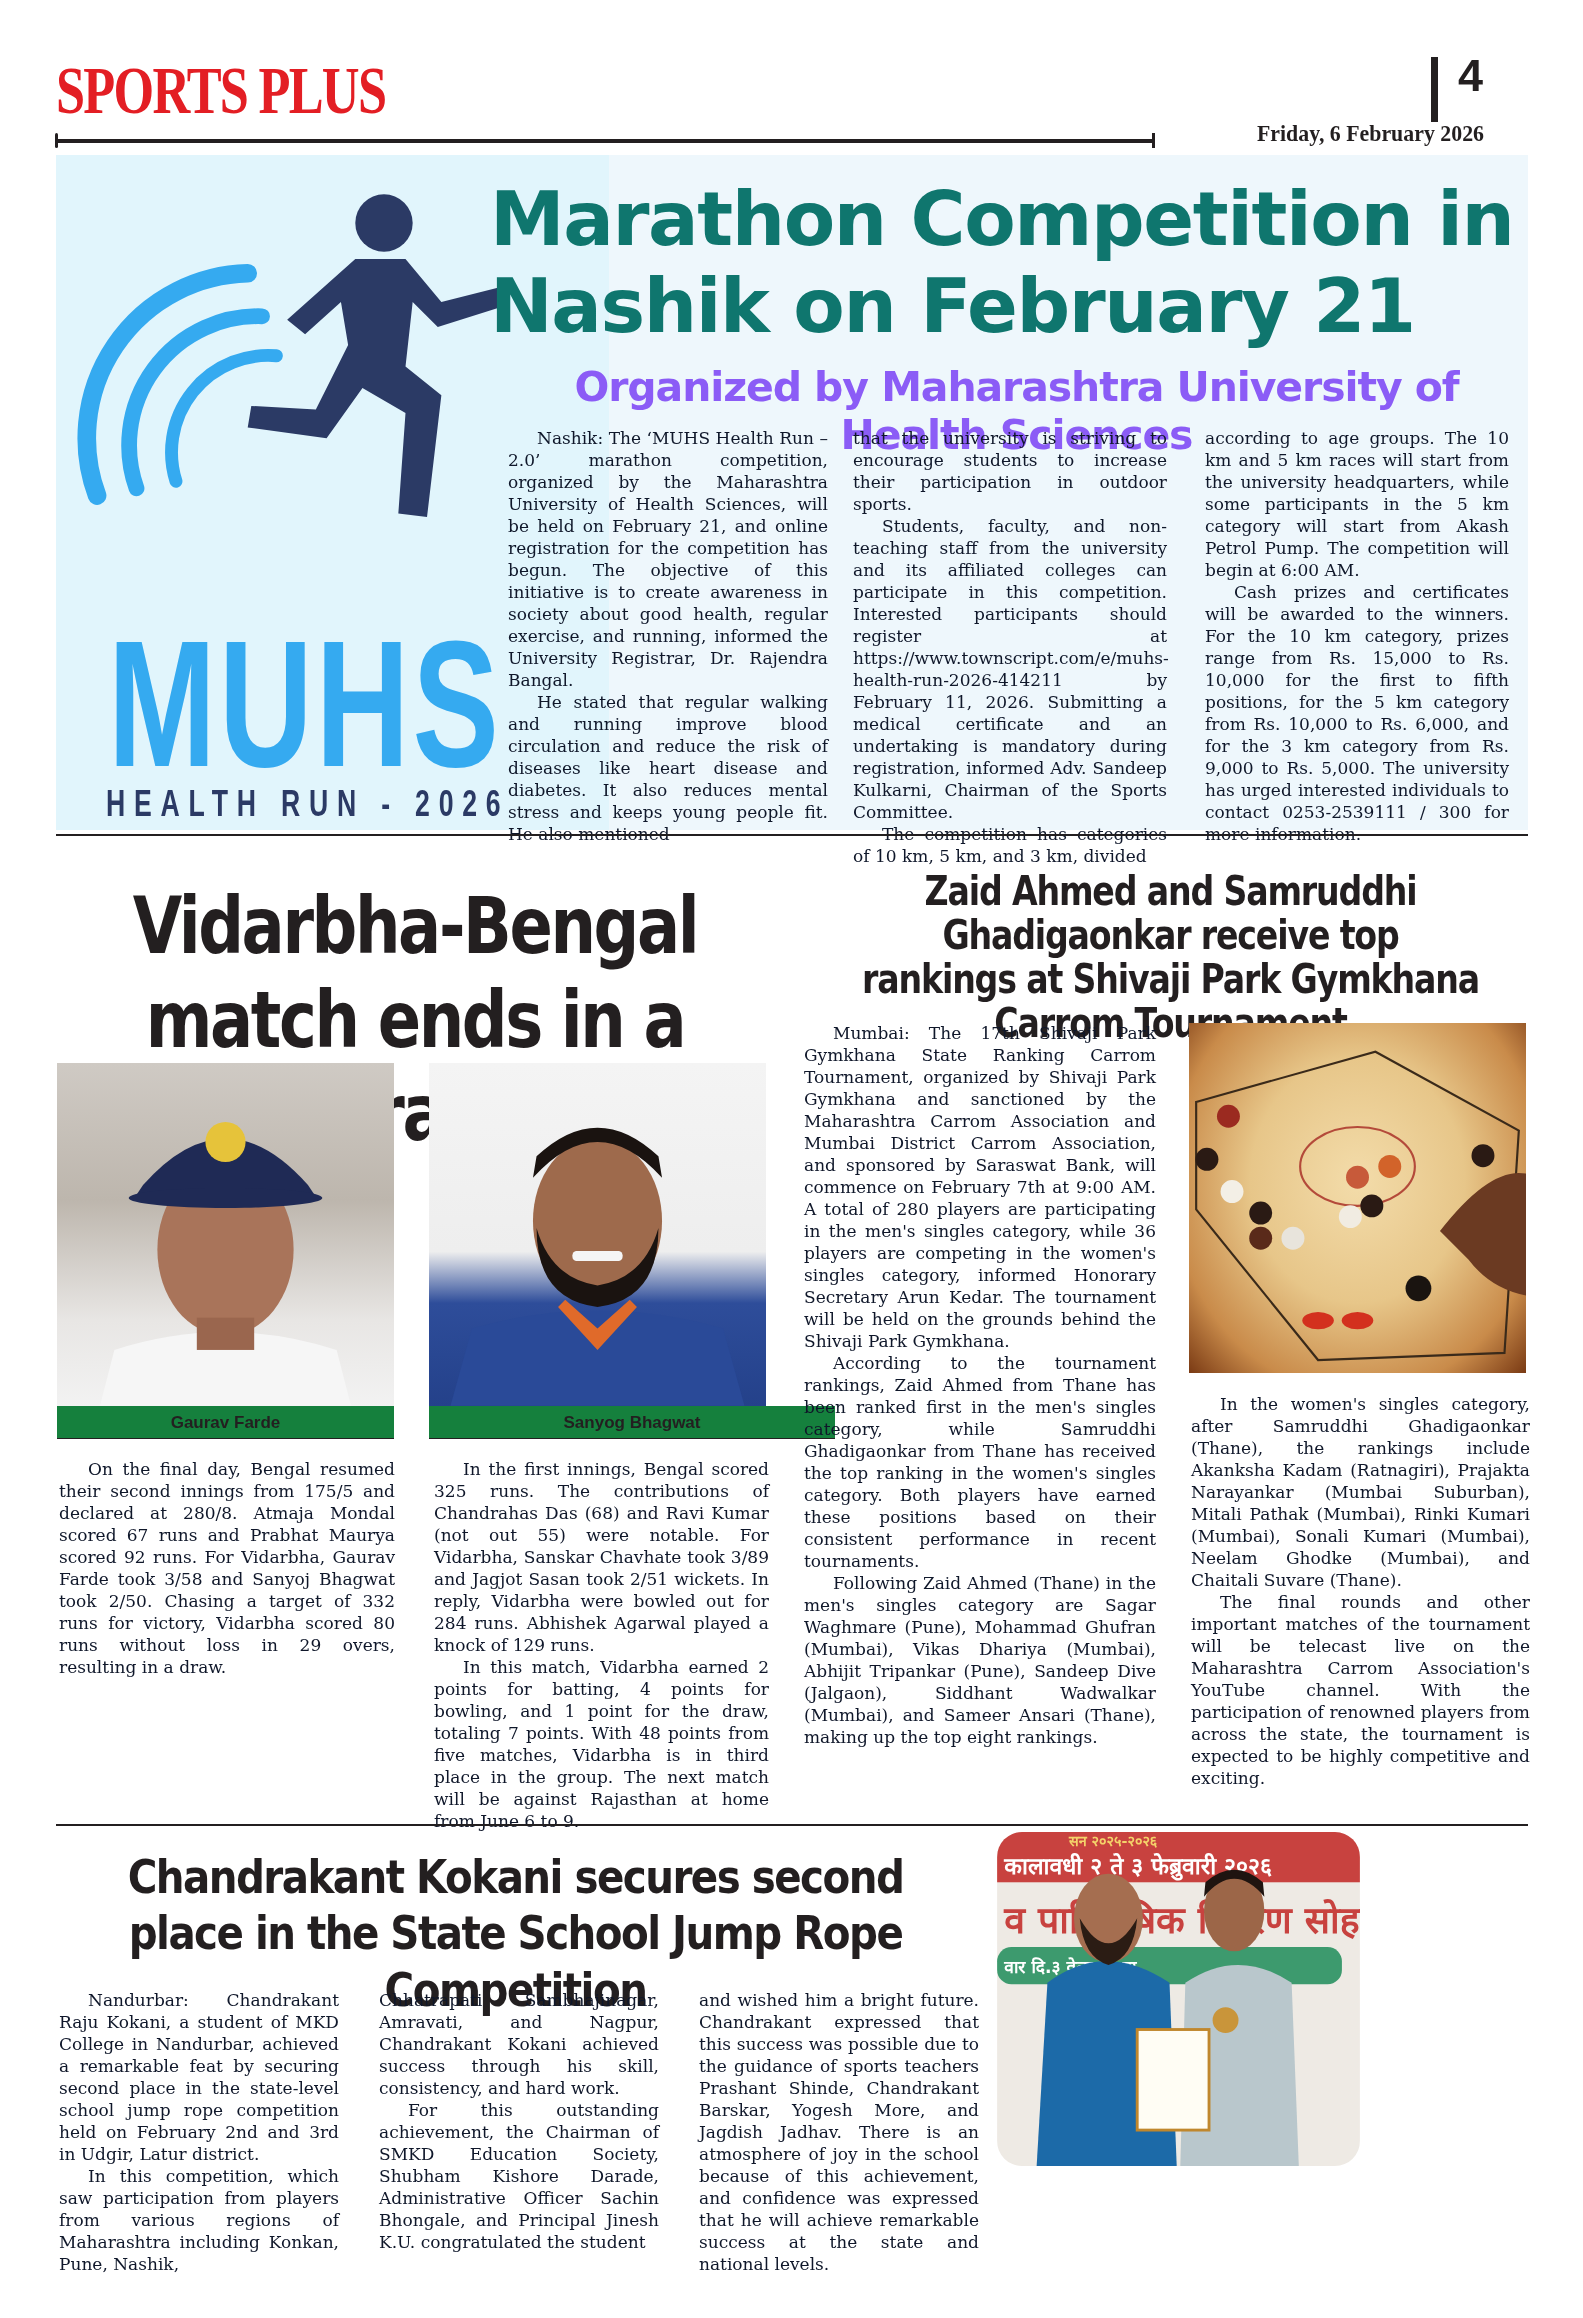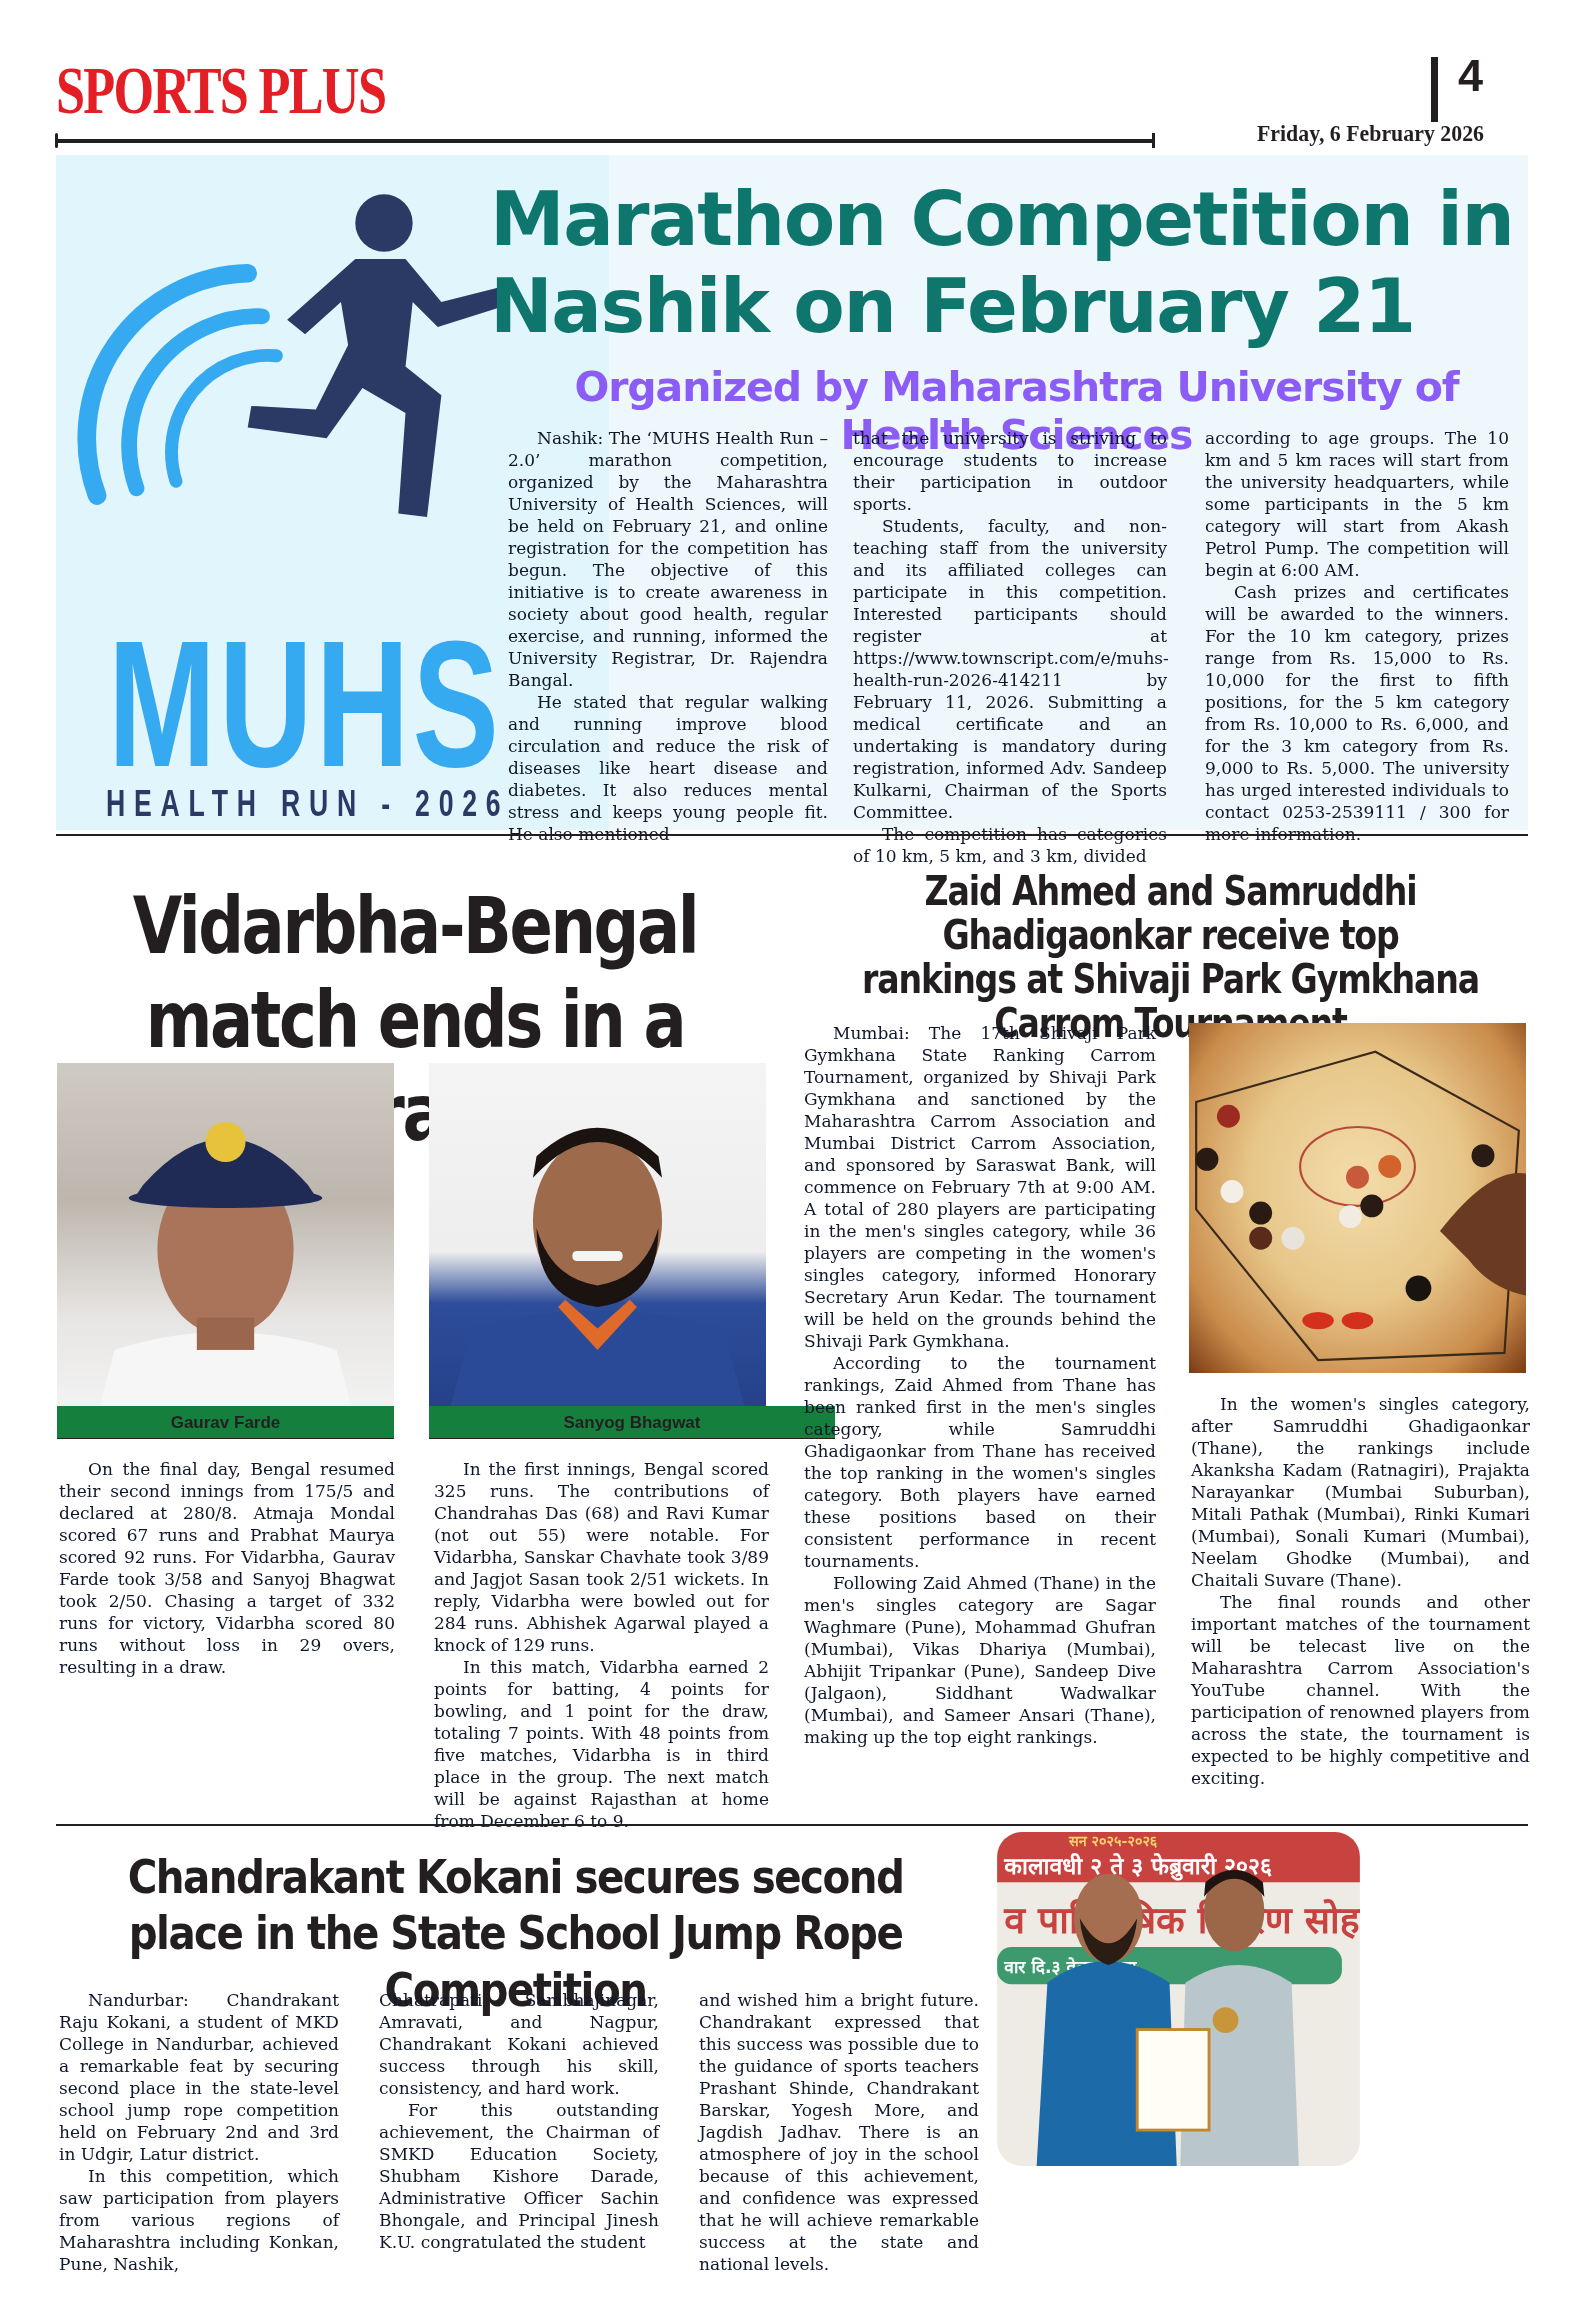--- a/index.html
+++ b/index.html
@@ -126,21 +126,21 @@
       <rect x="200" y="262" width="70" height="14" rx="6" fill="#f5f5f5"></rect>
     </svg>
   </div>
   <div class="abs caption cap-sanyog">Sanyog Bhagwat</div>
 
   <div class="abs col" style="left:59px; top:1458px; width:336px;">
     <p>On the final day, Bengal resumed their second innings from 175/5 and declared at 280/8. Atmaja Mondal scored 67 runs and Prabhat Maurya scored 92 runs. For Vidarbha, Gaurav Farde took 3/58 and Sanyoj Bhagwat took 2/50. Chasing a target of 332 runs for victory, Vidarbha scored 80 runs without loss in 29 overs, resulting in a draw.</p>
   </div>
   <div class="abs col" style="left:434px; top:1458px; width:335px;">
     <p>In the first innings, Bengal scored 325 runs. The contributions of Chandrahas Das (68) and Ravi Kumar (not out 55) were notable. For Vidarbha, Sanskar Chavhate took 3/89 and Jagjot Sasan took 2/51 wickets. In reply, Vidarbha were bowled out for 284 runs. Abhishek Agarwal played a knock of 129 runs.</p>
-    <p>In this match, Vidarbha earned 2 points for batting, 4 points for bowling, and 1 point for the draw, totaling 7 points. With 48 points from five matches, Vidarbha is in third place in the group. The next match will be against Rajasthan at home from December 6 to 9.</p>
+    <p>In this match, Vidarbha earned 2 points for batting, 4 points for bowling, and 1 point for the draw, totaling 7 points. With 48 points from five matches, Vidarbha is in third place in the group. The next match will be against Rajasthan at home from June 6 to 9.</p>
   </div>
 </section>
 
 <section>
   <h1 class="abs carrom-headline">Zaid Ahmed and Samruddhi Ghadigaonkar receive top rankings at Shivaji Park Gymkhana Carrom Tournament</h1>
 
   <div class="abs col" style="left:804px; top:1022px; width:352px;">
     <p>Mumbai: The 17th Shivaji Park Gymkhana State Ranking Carrom Tournament, organized by Shivaji Park Gymkhana and sanctioned by the Maharashtra Carrom Association and Mumbai District Carrom Association, and sponsored by Saraswat Bank, will commence on February 7th at 9:00 AM. A total of 280 players are participating in the men's singles category, while 36 players are competing in the women's singles category, informed Honorary Secretary Arun Kedar. The tournament will be held on the grounds behind the Shivaji Park Gymkhana.</p>
     <p>According to the tournament rankings, Zaid Ahmed from Thane has been ranked first in the men's singles category, while Samruddhi Ghadigaonkar from Thane has received the top ranking in the women's singles category. Both players have earned these positions based on their consistent performance in recent tournaments.</p>
     <p>Following Zaid Ahmed (Thane) in the men's singles category are Sagar Waghmare (Pune), Mohammad Ghufran (Mumbai), Vikas Dhariya (Mumbai), Abhijit Tripankar (Pune), Sandeep Dive (Jalgaon), Siddhant Wadwalkar (Mumbai), and Sameer Ansari (Thane), making up the top eight rankings.</p>

